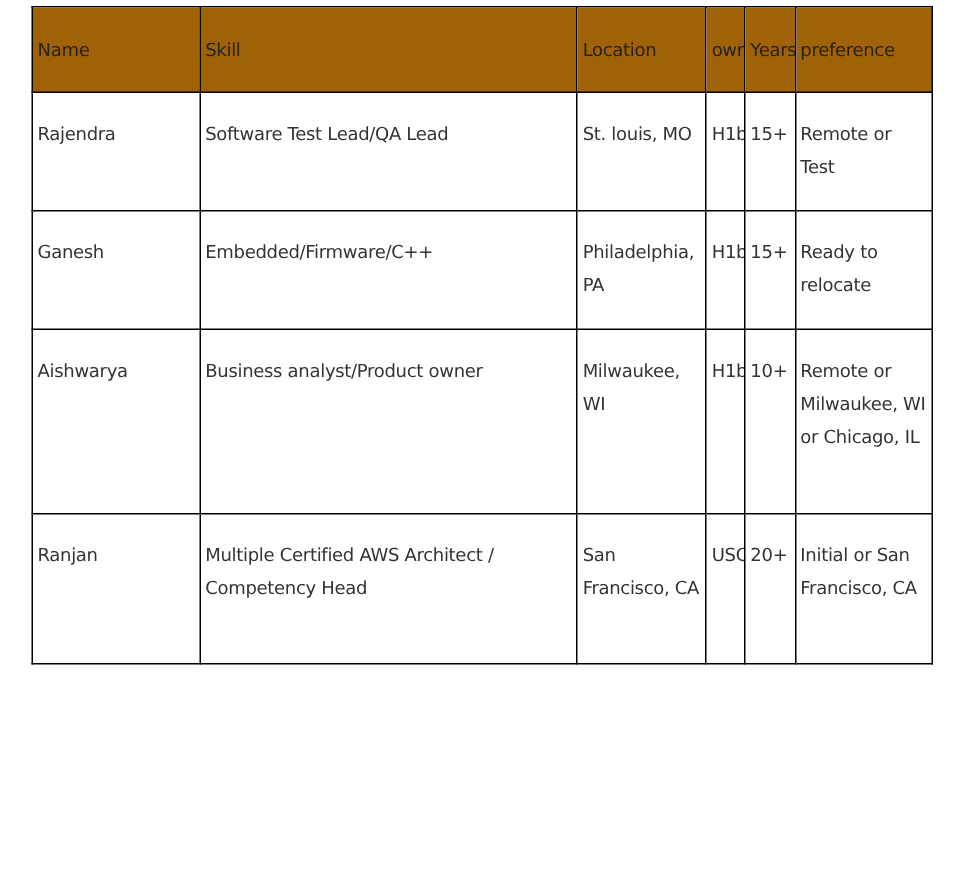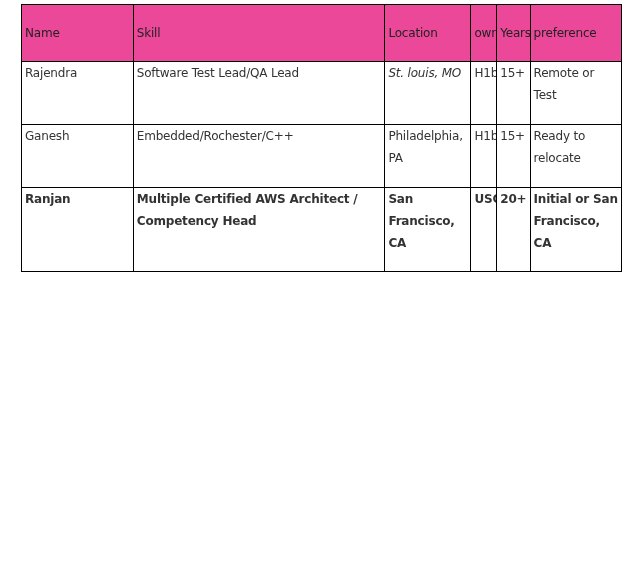--- a/index.html
+++ b/index.html
@@ -29,41 +29,42 @@
       border: 1px solid #000000;
       padding: 0 3px;
       vertical-align: top;
       text-align: left;
       font-weight: normal;
       line-height: 22px;
       letter-spacing: -0.2px;
       overflow: hidden;
     }
     table.candidates th {
-      background: #ec4899;
+      background: #a16207;
       color: #222222;
       vertical-align: middle;
       height: 56px;
       white-space: nowrap;
     }
     table.candidates td {
+      padding-top: 16px;
     }
     .col-name { width: 104px; }
     .col-skill { width: 234px; }
     .col-loc { width: 80px; }
     .col-visa { width: 24px; }
     .col-years { width: 31px; }
     .col-pref { width: 85px; }
     tr.r1 td { height: 62px; }
     tr.r2 td { height: 62px; }
     tr.r3 td { height: 62px; }
     tr.r4 td { height: 40px; }
     tr.r5 td { height: 106px; }
-    tr.r6 td { height: 83px; font-weight: bold; }
-    td.nowrap { white-space: nowrap; font-style: italic; }
+    tr.r6 td { height: 83px; }
+    td.nowrap { white-space: nowrap; }
   </style>
 </head>
 <body>
 
 <table class="candidates">
   <colgroup>
     <col class="col-name">
     <col class="col-skill">
     <col class="col-loc">
     <col class="col-visa">
@@ -84,25 +85,33 @@
     <tr class="r1">
       <td>Rajendra</td>
       <td>Software Test Lead/QA Lead</td>
       <td class="nowrap">St. louis, MO</td>
       <td>H1b</td>
       <td>15+</td>
       <td>Remote or Test</td>
     </tr>
     <tr class="r2">
       <td>Ganesh</td>
-      <td>Embedded/Rochester/C++</td>
+      <td>Embedded/Firmware/C++</td>
       <td>Philadelphia, PA</td>
       <td>H1b</td>
       <td>15+</td>
       <td>Ready to relocate</td>
+    </tr>
+    <tr class="r5">
+      <td>Aishwarya</td>
+      <td>Business analyst/Product owner</td>
+      <td>Milwaukee, WI</td>
+      <td>H1b</td>
+      <td>10+</td>
+      <td>Remote or Milwaukee, WI or Chicago, IL</td>
     </tr>
     <tr class="r6">
       <td>Ranjan</td>
       <td>Multiple Certified AWS Architect / Competency Head</td>
       <td>San Francisco, CA</td>
       <td>USC</td>
       <td>20+</td>
       <td>Initial or San Francisco, CA</td>
     </tr>
   </tbody>

